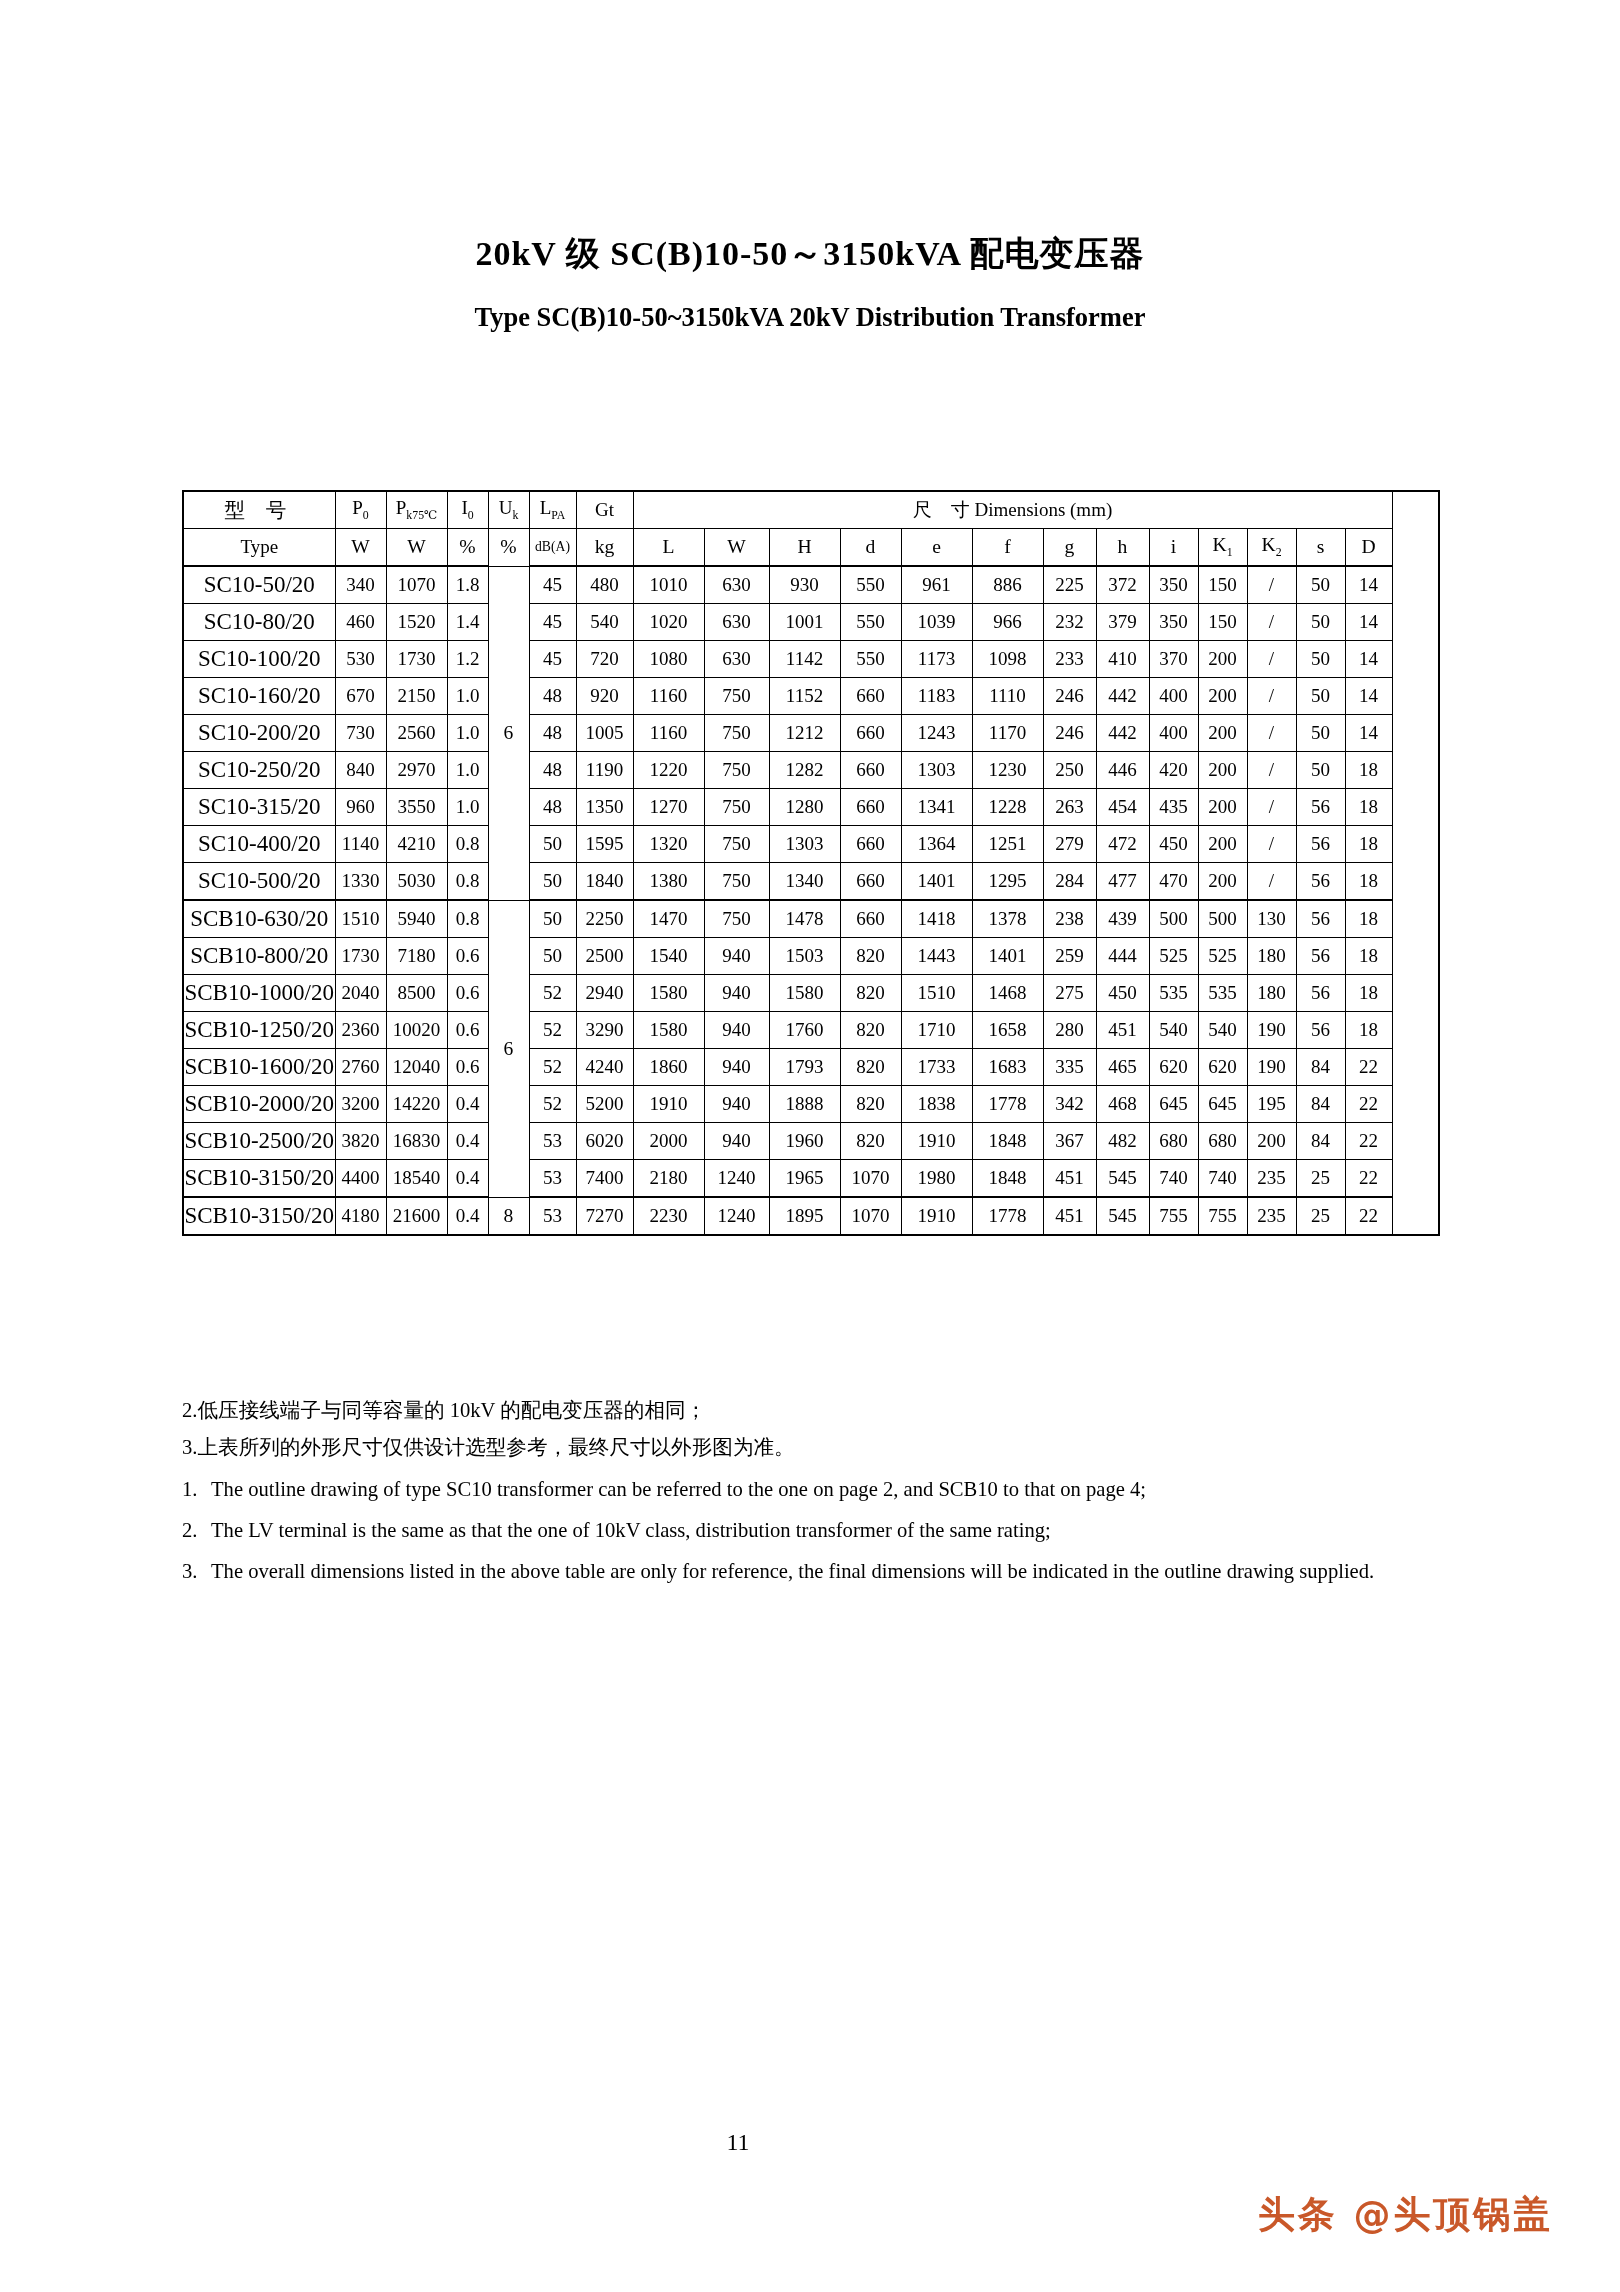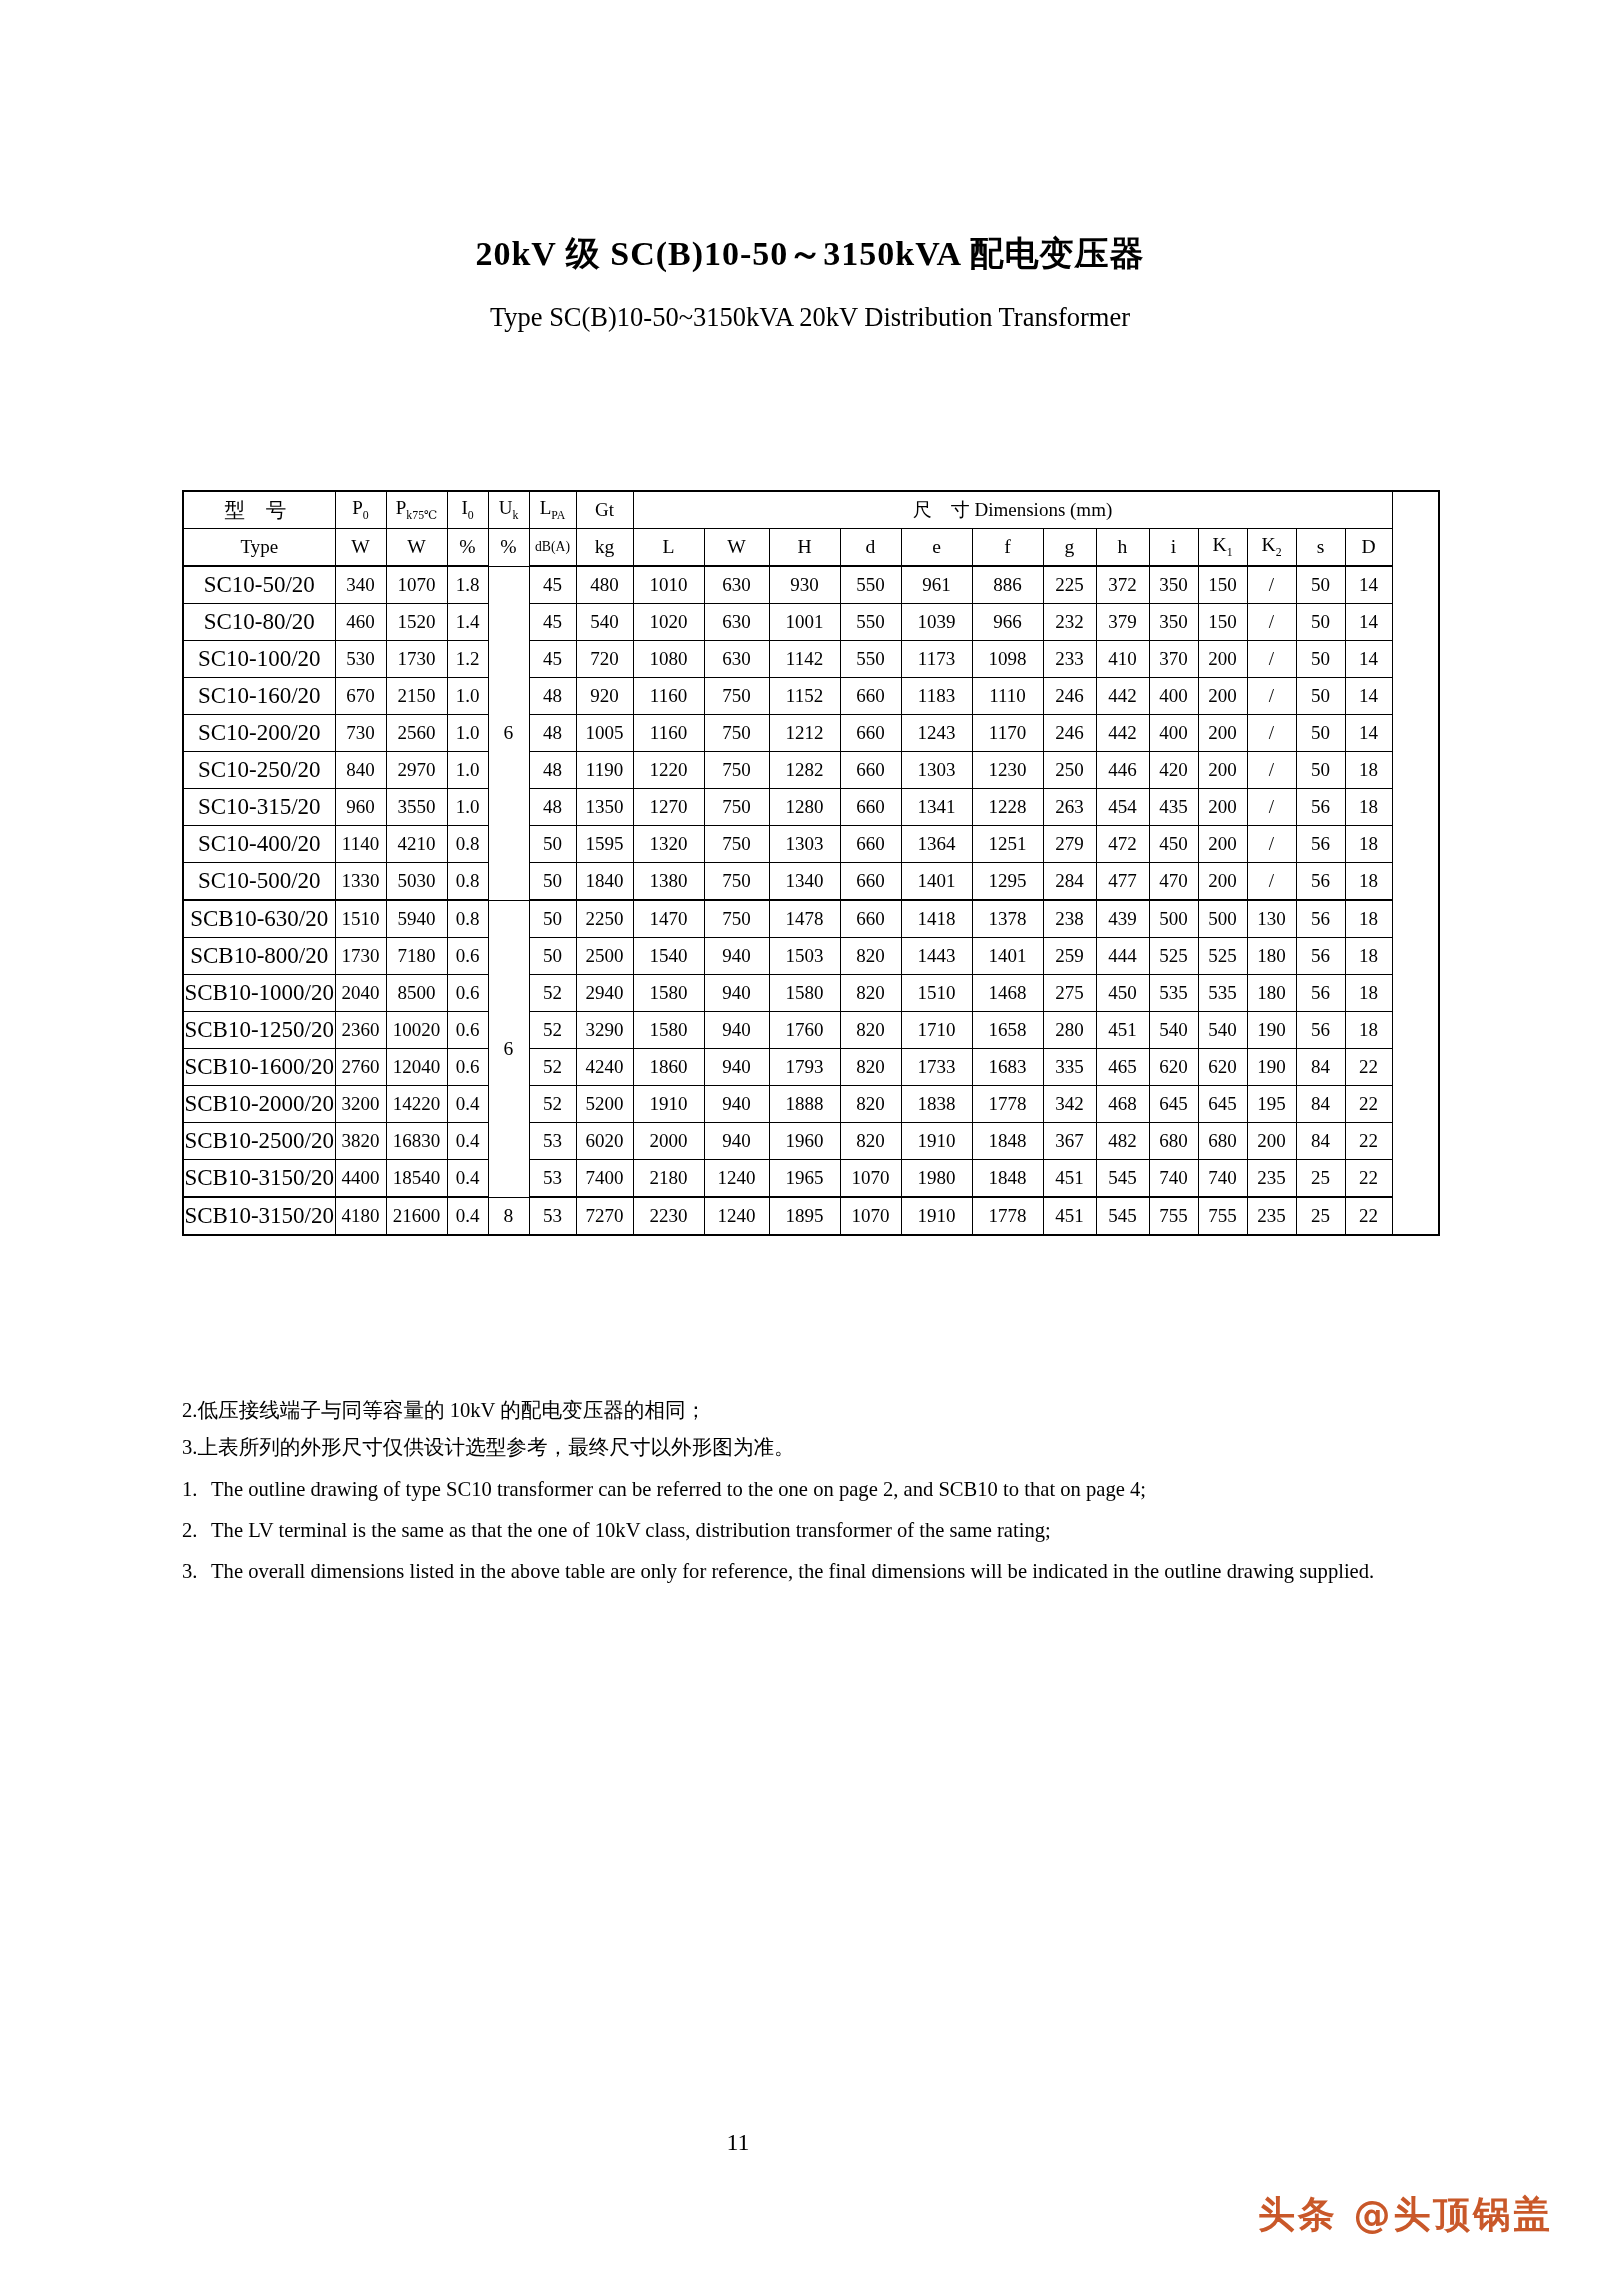--- a/index.html
+++ b/index.html
@@ -33,21 +33,21 @@
     letter-spacing: 1px;
     white-space: nowrap;
   }
   .title-en {
     position: absolute;
     top: 302px;
     left: 0;
     width: 1620px;
     text-align: center;
     font-size: 26.5px;
-    font-weight: normal;
+    font-weight: bold;
     white-space: nowrap;
   }
 
   
   .specs {
     position: absolute;
     top: 384px;
     left: 184px;
     width: 1264px;
     font-size: 20.6px;

